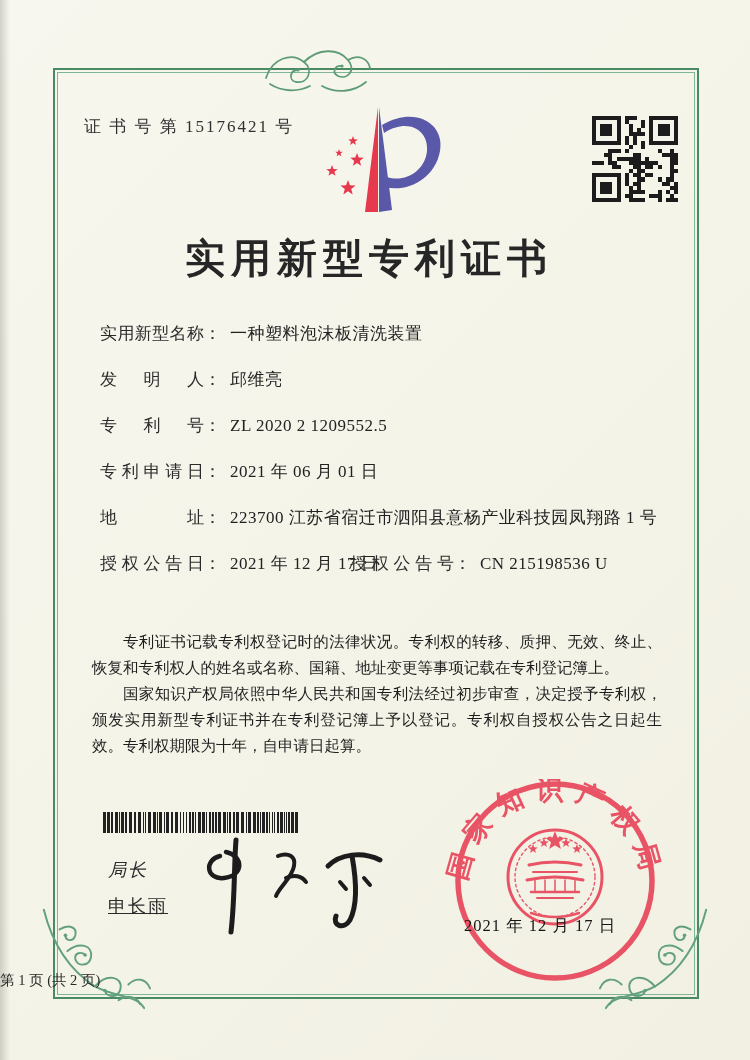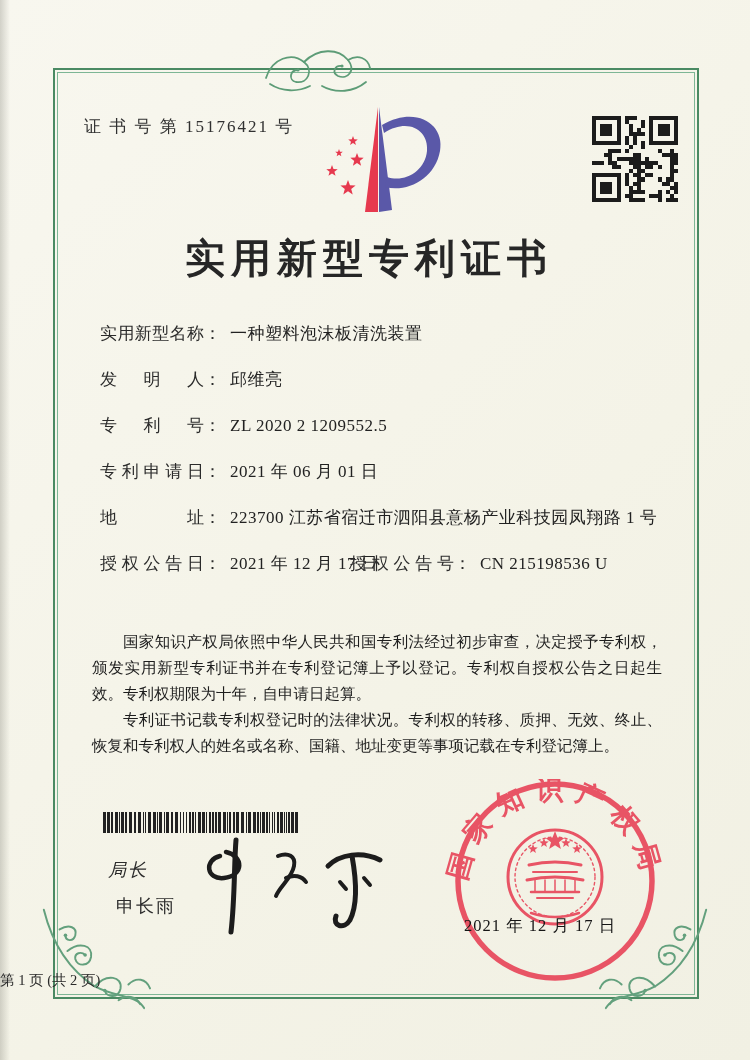--- a/index.html
+++ b/index.html
@@ -24,21 +24,21 @@
   .frow{position:relative;height:25px;margin-bottom:21px;font-size:17px;white-space:nowrap;line-height:25px;}
   .flabel{display:inline-block;width:104px;text-align:justify;text-align-last:justify;vertical-align:top;}
   .fcolon{display:inline-block;margin-right:9px;}
   .fvalue{letter-spacing:.5px;color:#222;}
   .pair2{position:absolute;left:250px;top:0;}
   .paras{position:absolute;left:92px;top:629px;width:570px;font-size:15.5px;
     line-height:26px;text-align:justify;color:#1e1e1e;}
   .paras p{margin:0;text-indent:2em;}
   .barcode{position:absolute;left:103px;top:812px;width:195px;height:21px;}
   .sig-title{position:absolute;left:108px;top:858px;font-size:18px;letter-spacing:2px;font-style:italic;}
-  .sig-name{position:absolute;left:116px;top:894px;font-size:18px;letter-spacing:2px;}
+  .sig-name{position:absolute;left:108px;top:894px;font-size:18px;letter-spacing:2px;text-decoration:underline;}
   .signature{position:absolute;left:190px;top:834px;width:212px;height:102px;}
   .seal{position:absolute;left:443px;top:779px;width:224px;height:204px;opacity:.93;}
   .seal-date{position:absolute;left:464px;top:915px;font-size:16.5px;color:#151515;letter-spacing:1px;}
   .page-num{position:absolute;left:0;right:0;top:971px;text-align:left;font-size:14.5px;color:#2a2a2a;}
   .back-note{position:absolute;left:0;right:0;top:1019px;text-align:center;font-size:15.5px;color:#2c2c2c;letter-spacing:2px;}
   .orn-top{position:absolute;left:262px;top:40px;width:112px;height:58px;}
   .fl-bl{position:absolute;left:34px;top:893px;width:118px;height:124px;}
   .fl-br{position:absolute;left:598px;top:893px;width:118px;height:124px;transform:scaleX(-1);}
   svg{display:block;}
 </style>
@@ -249,22 +249,22 @@
     </div>
     <div class="frow">
       <span class="flabel">授权公告日</span><span class="fcolon">：</span><span class="fvalue">2021 年 12 月 17 日</span>
       <span class="pair2">
         <span class="flabel">授权公告号</span><span class="fcolon">：</span><span class="fvalue">CN 215198536 U</span>
       </span>
     </div>
   </div>
 
   <div class="paras">
+    <p>专利证书记载专利权登记时的法律状况。专利权的转移、质押、无效、终止、恢复和专利权人的姓名或名称、国籍、地址变更等事项记载在专利登记簿上。</p>
     <p>国家知识产权局依照中华人民共和国专利法经过初步审查，决定授予专利权，颁发实用新型专利证书并在专利登记簿上予以登记。专利权自授权公告之日起生效。专利权期限为十年，自申请日起算。</p>
-    <p>专利证书记载专利权登记时的法律状况。专利权的转移、质押、无效、终止、恢复和专利权人的姓名或名称、国籍、地址变更等事项记载在专利登记簿上。</p>
   </div>
 
   <svg class="barcode" id="barcode" viewBox="0 0 195 21" preserveAspectRatio="none">
       <rect x="0" y="0" width="3" height="21" fill="#222"></rect>
       <rect x="4" y="0" width="3" height="21" fill="#222"></rect>
       <rect x="8" y="0" width="2" height="21" fill="#222"></rect>
       <rect x="12" y="0" width="3" height="21" fill="#222"></rect>
       <rect x="16" y="0" width="1" height="21" fill="#222"></rect>
       <rect x="18" y="0" width="3" height="21" fill="#222"></rect>
       <rect x="22" y="0" width="2" height="21" fill="#222"></rect>

